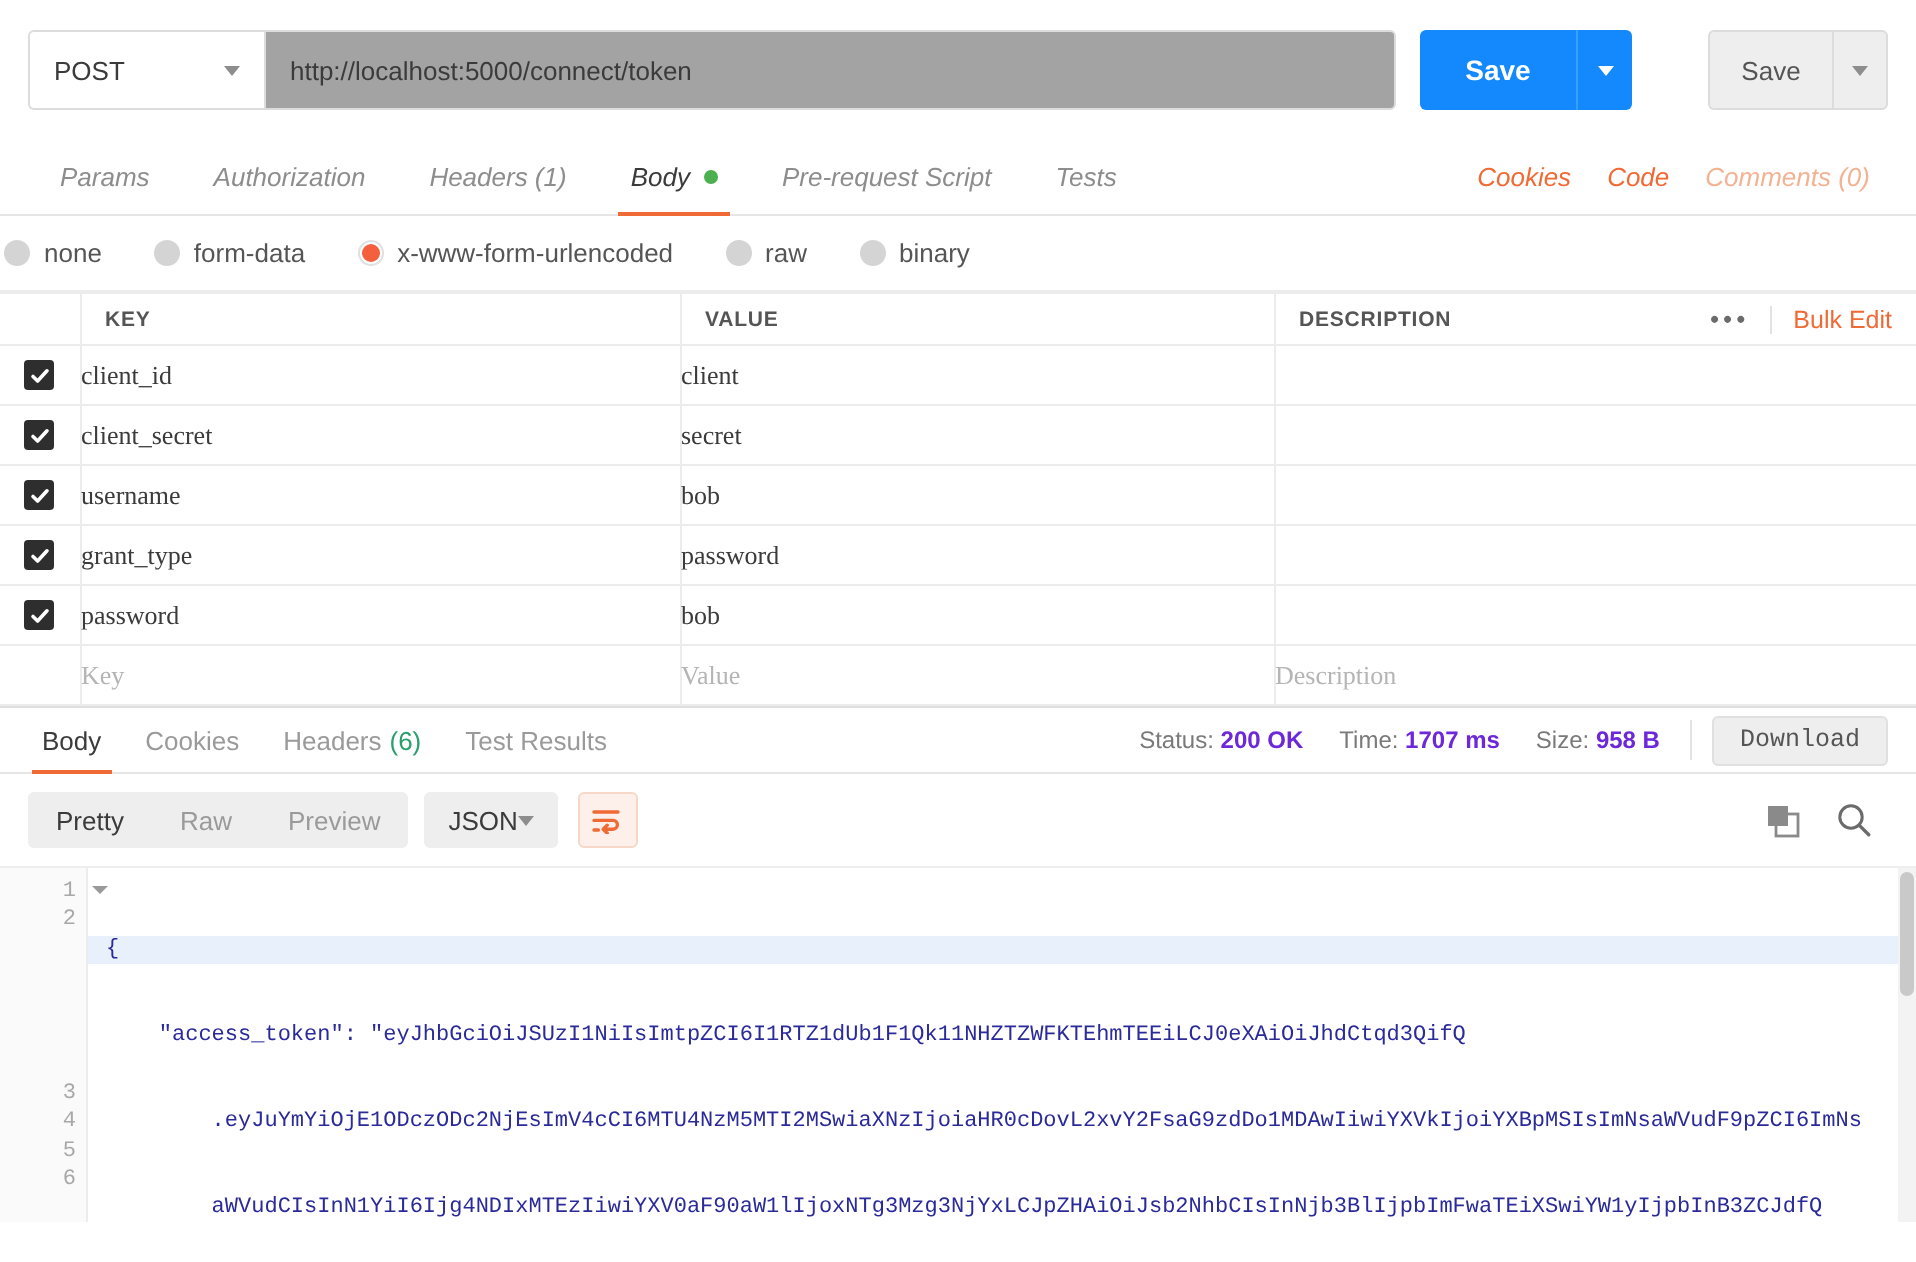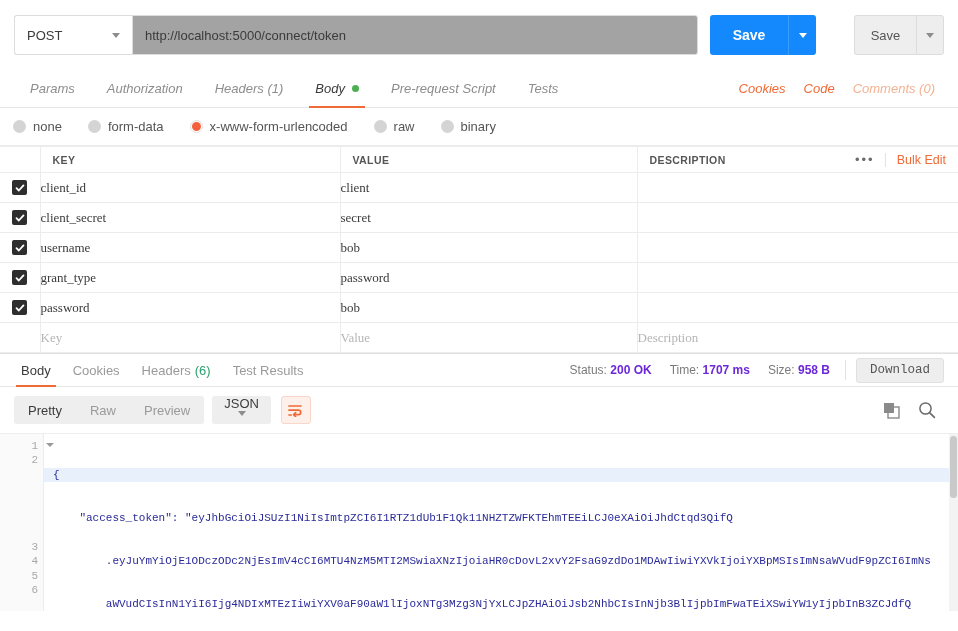--- a/index.html
+++ b/index.html
@@ -117,21 +117,21 @@
     width:7px;height:7px;border-radius:50%;
     background:#4caf50; margin-left:7px; display:inline-block;
   }
   .tabs-right { margin-left:auto; display:flex; align-items:center; }
   .link-orange { color:#f06a35; font-size:13px; padding:0 9px; cursor:pointer; }
   .link-orange.muted { color:#f3b393; }
 
   
   .radio-row {
     height: 38px; display:flex; align-items:center;
-    padding: 0 13px; gap: 0;
+    padding: 0 2px; gap: 0;
     border-bottom: 1px solid #ececec;
   }
   .radio-opt { display:flex; align-items:center; margin-right: 26px; cursor:pointer; }
   .radio-mark {
     width:13px;height:13px;border-radius:50%;
     background:#d4d4d4; margin-right:7px;
     display:flex;align-items:center;justify-content:center;
   }
   .radio-mark.on { background:#fff; border:1px solid #e0e0e0; }
   .radio-mark.on::after {
@@ -213,21 +213,21 @@
   .seg { display:flex; background:#eeeeee; border-radius:3px; overflow:hidden; height:28px; }
   .seg-item {
     display:flex;align-items:center;padding:0 14px;
     font-size:13px; color:#9a9a9a; cursor:pointer;
   }
   .seg-item.active { color:#3b3b3b; }
   .fmt {
     display:flex;align-items:center;
     height:28px; padding:0 12px; margin-left:8px;
     background:#eeeeee; border-radius:3px;
-    font-size:13px;color:#3b3b3b;cursor:pointer;flex-direction:column;
+    font-size:13px;color:#3b3b3b;cursor:pointer;
   }
   .wrap-btn {
     width:30px;height:28px;margin-left:10px;
     background:#fdf0ea; border:1px solid #f7d8c8; border-radius:3px;
     display:flex;align-items:center;justify-content:center;cursor:pointer;
   }
   .view-right { margin-left:auto; display:flex; align-items:center; gap:18px; padding-right:8px; }
   .icon-btn { cursor:pointer; display:flex; align-items:center; }
 
   

